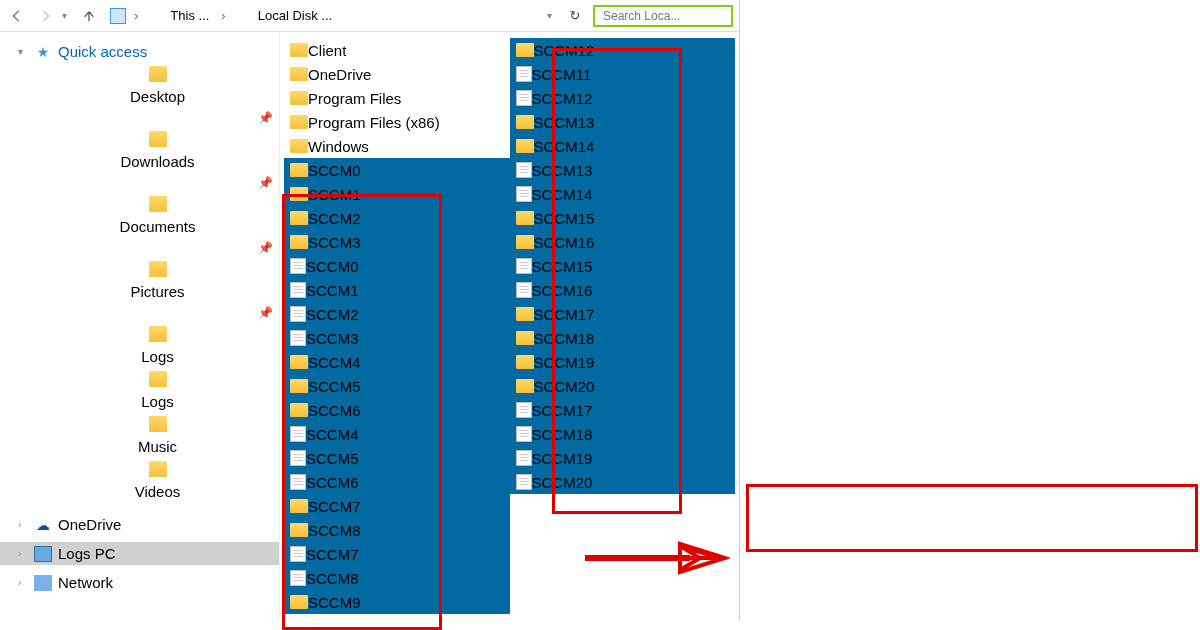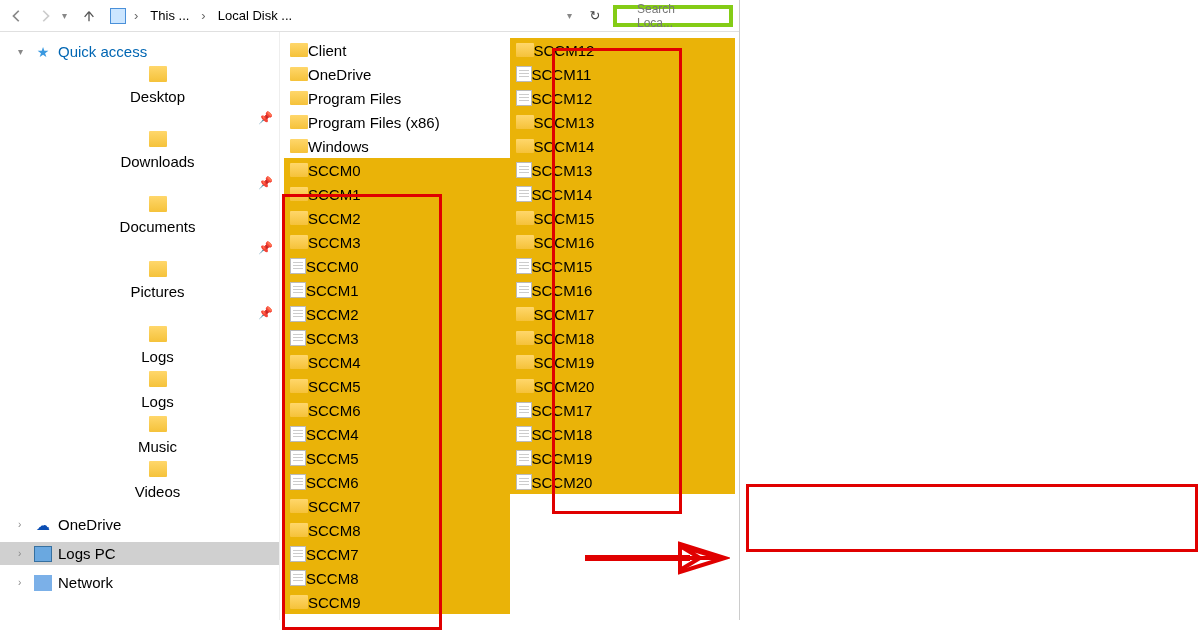--- a/index.html
+++ b/index.html
@@ -4,45 +4,45 @@
   <style>
     * { margin: 0; padding: 0; box-sizing: border-box; font-family: "Segoe UI", Tahoma, sans-serif; }
     body { width: 1200px; height: 630px; background: #fff; display: flex; overflow: hidden; }
     
     
     .explorer { width: 740px; display: flex; flex-direction: column; border-right: 1px solid #ccc; }
     .exp-toolbar { height: 32px; display: flex; align-items: center; padding: 0 6px; gap: 6px; border-bottom: 1px solid #e0e0e0; font-size: 13px; }
     .nav-btn { width: 22px; height: 22px; display: flex; align-items: center; justify-content: center; color: #555; }
     .nav-btn svg { width: 14px; height: 14px; }
     .bc-sep { padding: 0 2px; color: #666; }
-    .bc-item { padding: 0 4px; }
+    .bc-item { padding: 0 4px; margin-left: 20px; }
     .nav-spacer { flex: 1; }
     .refresh-btn { width: 24px; display:flex; justify-content:center; color:#444; }
-    .search-box { width: 120px; height: 22px; padding: 0 20px; font-size: 12px; border: 4px solid #84cc16; color: #777; display: flex; align-items: center; }
+    .search-box { width: 140px; height: 22px; padding: 0 8px; font-size: 12px; border: 2px solid #84cc16; color: #777; display: flex; align-items: center; }
     .pc-ico { width:16px; height:16px; background:#cce6ff; border:1px solid #4a90d9; margin-left:4px;}
     
     .exp-body { flex: 1; display: flex; overflow: hidden; }
     .nav-tree { width: 280px; border-right: 1px solid #eee; padding: 8px 0; font-size: 15px; overflow: hidden; }
     .tree-item { display: flex; align-items: center; padding: 3px 6px 3px 18px; gap: 6px; }
     .tree-item.indent { padding-left: 42px; flex-direction: column; }
     .tree-item.header { color: #0066b3; padding-left: 18px; }
     .tree-item.sel { background: #d0d0d0; }
     .pin { margin-left: auto; color: #888; font-size: 12px; }
     .ico { width: 18px; height: 16px; display: inline-flex; align-items: center; justify-content: center; }
     .ico-folder { background: linear-gradient(#ffd76b,#f5c23a); border-radius: 1px; }
     .ico-star { color: #3a99e0; font-size:14px; }
     .ico-onedrive { color:#0a4db3; font-size:14px; }
     .ico-thispc { background:#6aa8e0; border:1px solid #3670a0; }
     .ico-network { background:#7bb0e8; }
     .chev { color:#888; font-size:10px; width:10px; }
     
     .file-list { flex: 1; display: flex; padding: 6px 4px; font-size: 15px; overflow: hidden; }
     .col { width: 228px; }
     .fl-item { display: flex; align-items: center; padding: 1px 6px; height: 24px; }
-    .fl-item.sel { background: #eab308; }
+    .fl-item.sel { background: #0369a1; }
     .ico-txt { width:16px; height:16px; background:#fff; border:1px solid #bbb; position:relative; }
     .ico-txt::after { content:""; position:absolute; top:3px; left:2px; right:2px; height:1px; background:#ccc; box-shadow:0 3px #ccc,0 6px #ccc; }
     .ico-fold { width:18px; height:14px; background: linear-gradient(#ffd76b,#f5c23a); border-radius:1px; }
     
     .redbox { position: absolute; border: 3px solid #e00000; pointer-events: none; }
     .arrow-right { position:absolute; }
     
     .wrapper { position: relative; width:1200px; height:630px; }
   </style>
 </head>

